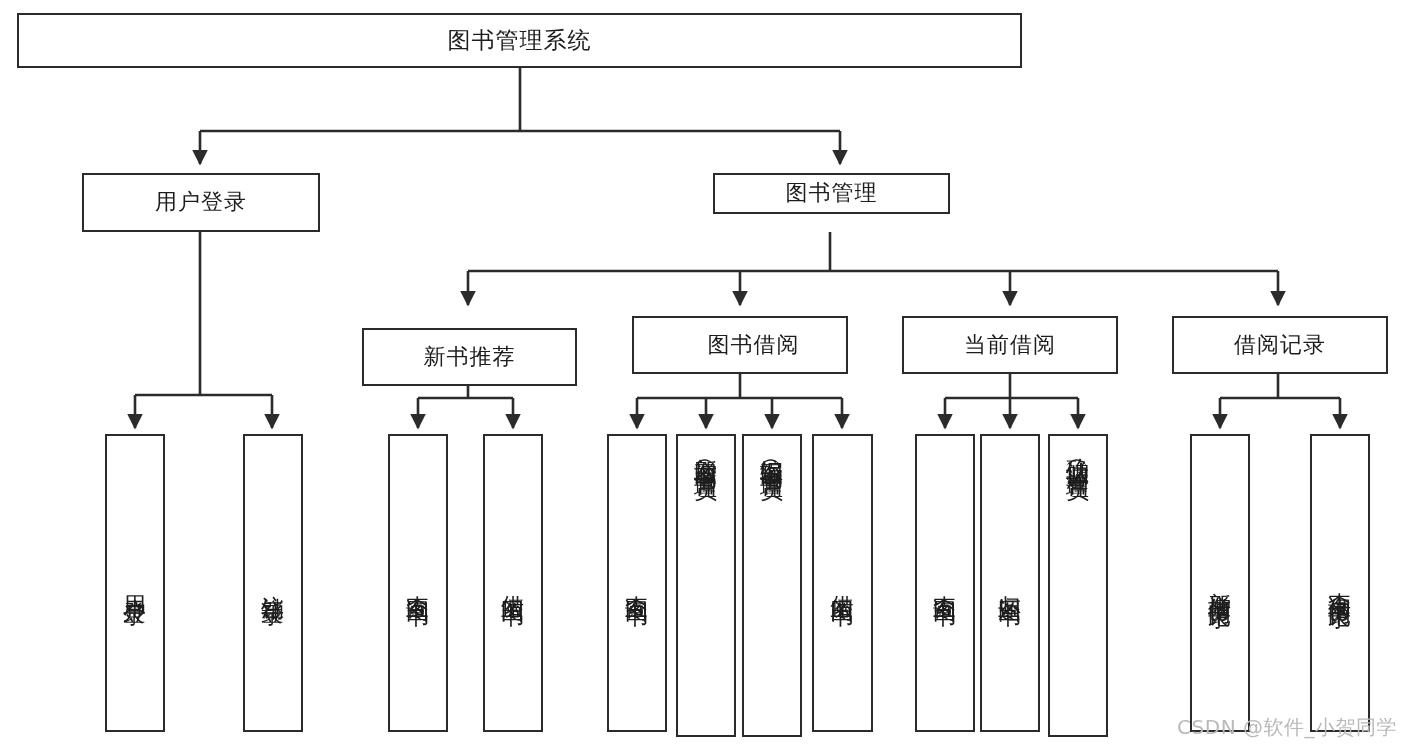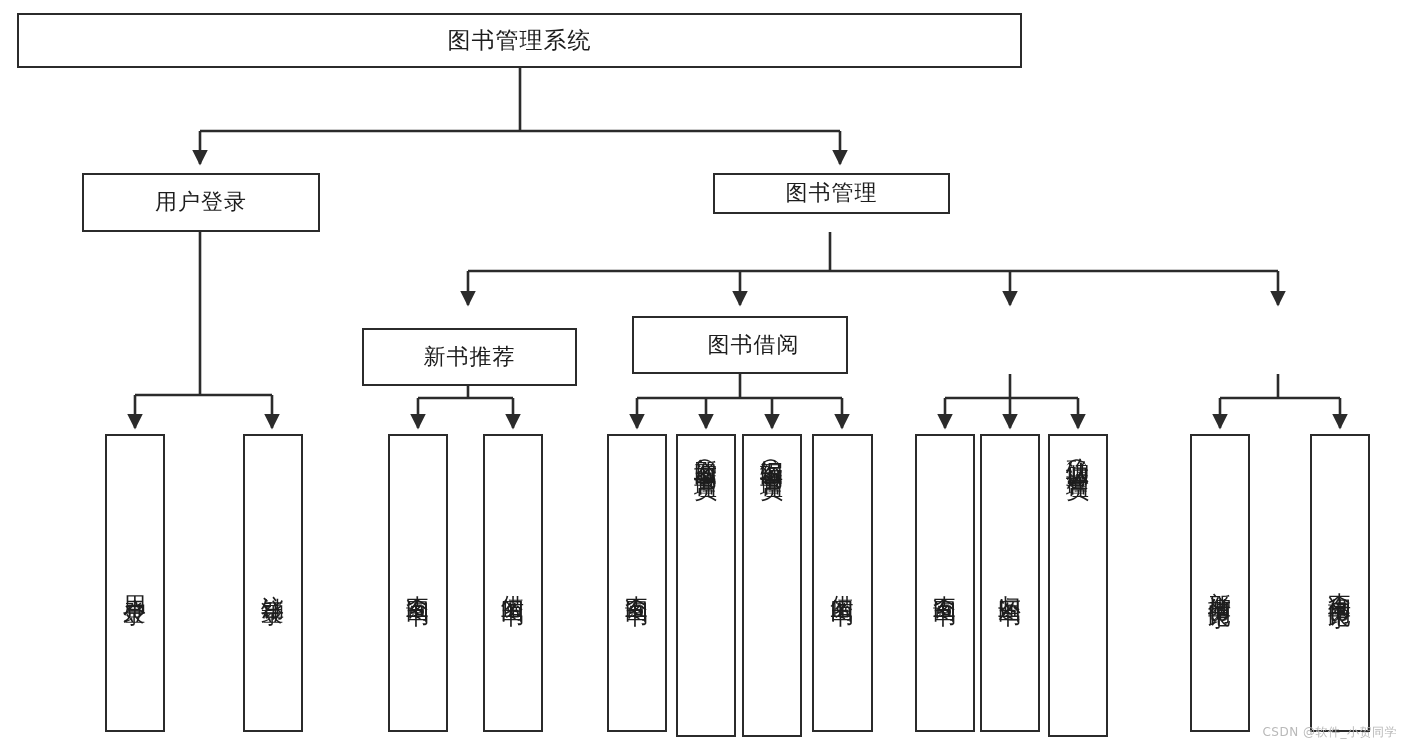--- a/index.html
+++ b/index.html
@@ -63,21 +63,21 @@
     white-space: nowrap;
   }
   .node.v.fill {
     align-items: center;
     padding-top: 0;
   }
   .watermark {
     position: absolute;
     right: 8px;
     bottom: 6px;
-    font-size: 12px;
+    font-size: 20px;
     color: #b9b9b9;
     letter-spacing: 0.5px;
     white-space: nowrap;
     user-select: none;
   }
 </style>
 </head>
 <body>
 
 <div id="canvas">
@@ -142,20 +142,26 @@
   <div class="node h" style="left:713px; top:173px; width:237px; height:41px;">
     <span>图书管理</span>
   </div>
 
   <div class="node h" style="left:362px; top:328px; width:215px; height:58px;">
     <span>新书推荐</span>
   </div>
   <div class="node h" style="left:632px; top:316px; width:216px; height:58px;padding-left:27px;">
     <span>图书借阅</span>
   </div>
+  <div class="node h" style="left:902px; top:316px; width:216px; height:58px;">
+    <span>当前借阅</span>
+  </div>
+  <div class="node h" style="left:1172px; top:316px; width:216px; height:58px;">
+    <span>借阅记录</span>
+  </div>
 
   <div class="node v fill" style="left:105px; top:434px; width:60px; height:298px;">
     <span class="vtext">用户登录</span>
   </div>
   <div class="node v fill" style="left:243px; top:434px; width:60px; height:298px;">
     <span class="vtext">注销登录</span>
   </div>
 
   <div class="node v fill" style="left:388px; top:434px; width:60px; height:298px;">
     <span class="vtext">查询图书</span>

